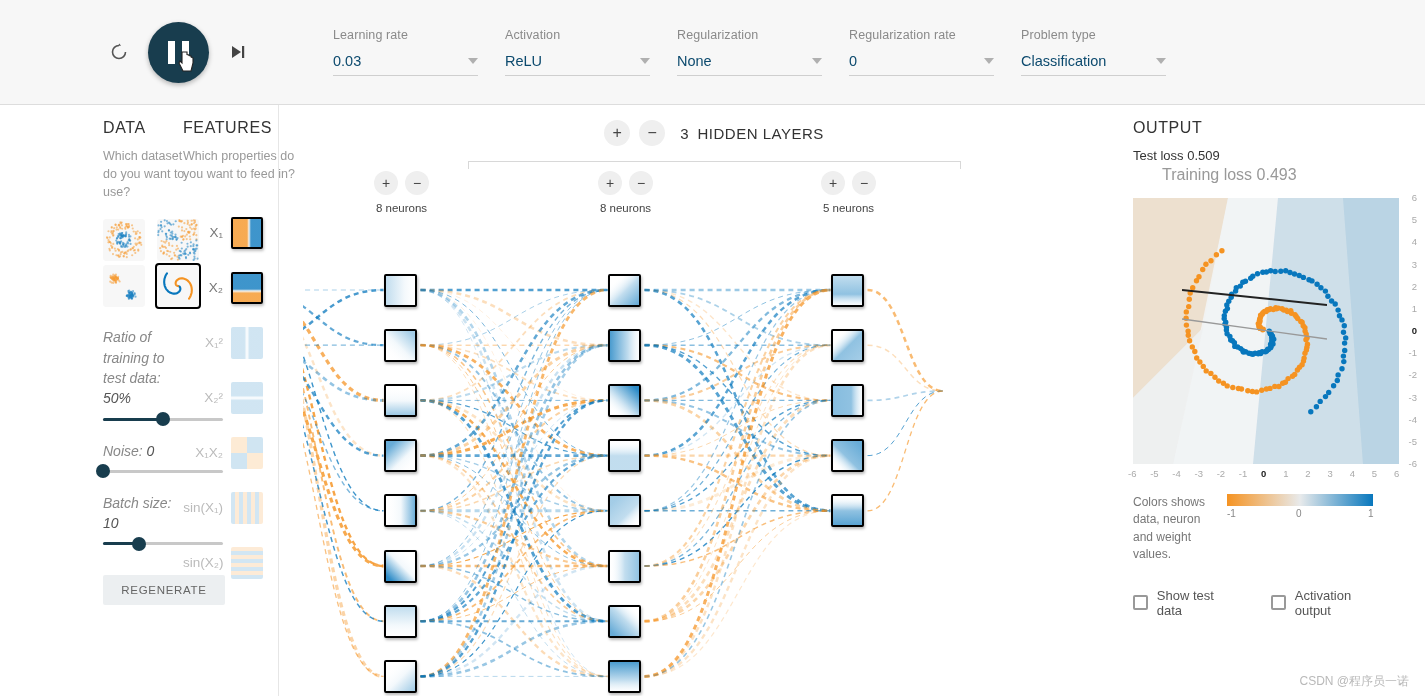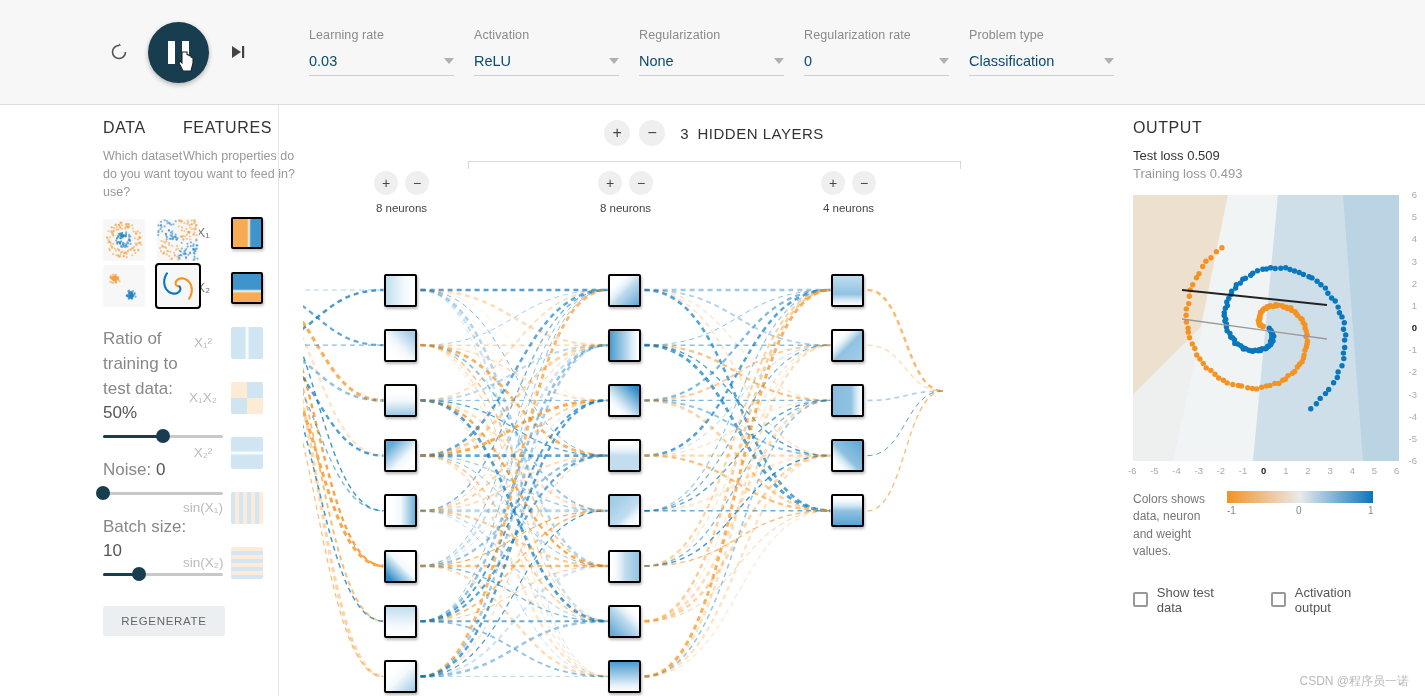--- a/index.html
+++ b/index.html
@@ -26,21 +26,21 @@
     cursor:pointer; box-shadow:0 2px 5px rgba(0,0,0,.28); position:relative;
   }
   .pause-bars { display:flex; gap:7px; }
   .pause-bars i { display:block; width:7px; height:23px; background:#fff; }
   .cursor-hand {
     position:absolute; left:30px; top:28px; width:20px; height:24px; pointer-events:none;
   }
   .epoch-block { margin-left:62px; }
   .ctl-label { font-size:12.5px; color:#8a8a8a; font-weight:400; letter-spacing:.1px; }
   .epoch-val { font-size:26px; color:#555; font-weight:300; margin-top:7px; letter-spacing:.4px;}
-  .selects { display:flex; margin-left:56px; gap:20px; }
+  .selects { display:flex; margin-left:80px; gap:27px; }
   .sel-group { width:145px; }
   .sel-box {
     margin-top:11px; border-bottom:1px solid #cfcfcf;
     display:flex; align-items:center; justify-content:space-between;
     padding-bottom:6px; cursor:pointer;
   }
   .sel-val { font-size:14.5px; color:#0c4a6e; }
   .caret { width:0;height:0;border-left:5px solid transparent;border-right:5px solid transparent;border-top:6px solid #b0b0b0; }
 
   
@@ -52,40 +52,40 @@
   
   .data-col { width:190px; padding-left:103px; padding-right:0; }
   .thumbs { margin-top:18px; display:grid; grid-template-columns:46px 46px; gap:4px 8px; }
   .thumb {
     width:42px;height:42px;border-radius:3px;position:relative;overflow:hidden;cursor:pointer;
     background:#f7f7f7;
   }
   .thumb.sel { outline:2px solid #000; border-radius:2px; }
   .thumb svg { display:block; }
   .slider-wrap { margin-top:20px; }
-  .slider-label { font-size:17px; color:#888; line-height:1.45; }
+  .slider-label { font-size:14px; color:#888; line-height:1.45;font-style:italic; }
   .slider-label b { color:#555; font-weight:400; }
   .track {
     margin-top:9px; height:3px; background:#c8c8c8; border-radius:2px; position:relative; width:120px; cursor:pointer;
   }
   .track .fill { position:absolute;left:0;top:0;height:3px;background:#183D4E;border-radius:2px; }
   .track .knob {
     position:absolute; top:-5.5px; width:14px;height:14px;border-radius:50%;background:#183D4E;
     transform:translateX(-7px);
   }
   .regen {
     margin-top:30px; width:122px; height:30px; background:#eceff1; color:#666;
     border:none; font-size:11.5px; letter-spacing:.7px; cursor:pointer; border-radius:2px;
   }
 
   
   .feat-col { width:115px; padding-left:0; margin-left:-7px; }
   .feat-list { margin-top:22px; }
   .feat-row { display:flex; align-items:center; height:55px; }
-  .feat-label { width:48px; text-align:center; padding-right:8px; font-size:13.5px; color:#777; white-space:nowrap;}
+  .feat-label { width:48px; text-align:right; padding-right:8px; font-size:13.5px; color:#777; white-space:nowrap;}
   .feat-label.dim { color:#bbb; }
   .fnode {
     width:32px;height:32px;border-radius:2px;overflow:hidden;position:relative;cursor:pointer;
   }
   .fnode.on { border:2px solid #000; box-shadow:1px 2px 3px rgba(0,0,0,.25); }
   .fnode.off { opacity:.45; }
 
   
   .net-col { position:relative; flex:1; margin-left:5px; }
   .layers-hdr { display:flex; align-items:center; justify-content:center; gap:9px; height:28px; }
@@ -112,21 +112,21 @@
   }
   .node .cap {
     position:absolute; right:-8px; top:10px; width:0;height:0;
     border-top:6px solid transparent;border-bottom:6px solid transparent;border-left:7px solid #000;
   }
 
   
   .out-col { width:300px; padding-left:8px; padding-right:36px; }
   .loss-txt { margin-top:11px; }
   .loss-test { font-size:13px; color:#333; }
-  .loss-train { font-size:13px; color:#999; margin-top:3px; }
+  .loss-train { font-size:16px; color:#999; margin-top:3px;margin-left:29px; }
   .loss-chart { position:absolute; left:1182px; top:178px; width:145px; height:62px; }
   .heat {
     margin-top:14px; width:266px; height:266px; position:relative; background:#eceff1;
   }
   .axis-lbl { position:absolute; font-size:9.5px; color:#aaa; }
   .axis-lbl.zero { color:#222; font-weight:bold; }
   .legend-row { display:flex; gap:14px; margin-top:30px; align-items:flex-start; }
   .legend-txt { font-size:12px; color:#777; line-height:1.45; width:80px; }
   .grad-wrap { width:146px; }
   .grad {
@@ -794,43 +794,43 @@
                   <stop offset="58%" stop-color="#0877bd"></stop>
                   <stop offset="1" stop-color="#0877bd"></stop>
                 </linearGradient>
               </defs>
       <rect width="32" height="32" fill="url(#gx3)" opacity=".42"></rect>
             </svg>
        
      </div>
         </div>
         <div class="feat-row">
-          <div class="feat-label dim">X₁X₂</div>
-     <div class="fnode off"><svg width="32" height="32" viewBox="0 0 32 32">
-      <rect x="0" y="0" width="16" height="16" fill="#f59322" opacity=".42"></rect>
-      <rect x="16" y="0" width="16" height="16" fill="#0877bd" opacity=".42"></rect>
-      <rect x="0" y="16" width="16" height="16" fill="#0877bd" opacity=".42"></rect>
-      <rect x="16" y="16" width="16" height="16" fill="#f59322" opacity=".42"></rect>
-            </svg>
-       
-     </div>
-        </div>
-        <div class="feat-row">
           <div class="feat-label dim">X₂²</div>
      <div class="fnode off"><svg width="32" height="32" viewBox="0 0 32 32">
       <defs>
                 <linearGradient id="gx4" x1="0" y1="0" x2="0" y2="1">
       <stop offset="0" stop-color="#0877bd"></stop>
                   <stop offset="42%" stop-color="#0877bd"></stop>
                   <stop offset="50%" stop-color="#fff"></stop>
                   <stop offset="58%" stop-color="#0877bd"></stop>
                   <stop offset="1" stop-color="#0877bd"></stop>
                 </linearGradient>
               </defs>
       <rect width="32" height="32" fill="url(#gx4)" opacity=".42"></rect>
+            </svg>
+       
+     </div>
+        </div>
+        <div class="feat-row">
+          <div class="feat-label dim">X₁X₂</div>
+     <div class="fnode off"><svg width="32" height="32" viewBox="0 0 32 32">
+      <rect x="0" y="0" width="16" height="16" fill="#f59322" opacity=".42"></rect>
+      <rect x="16" y="0" width="16" height="16" fill="#0877bd" opacity=".42"></rect>
+      <rect x="0" y="16" width="16" height="16" fill="#0877bd" opacity=".42"></rect>
+      <rect x="16" y="16" width="16" height="16" fill="#f59322" opacity=".42"></rect>
             </svg>
        
      </div>
         </div>
         <div class="feat-row">
           <div class="feat-label dim">sin(X₁)</div>
      <div class="fnode off"><svg width="32" height="32" viewBox="0 0 32 32">
               <rect x="0" y="0" width="4" height="32" fill="#0877bd" opacity=".40"></rect>
               <rect x="4" y="0" width="4" height="32" fill="#f59322" opacity=".40"></rect>
               <rect x="8" y="0" width="4" height="32" fill="#0877bd" opacity=".40"></rect>
@@ -882,21 +882,21 @@
       <button class="rbtn">+</button>
       <button class="rbtn">−</button>
     </div>
     <div class="neuron-count">8 neurons</div>
         </div>
         <div class="layer-ctl" style="left: 518px;">
           <div class="btns">
       <button class="rbtn">+</button>
       <button class="rbtn">−</button>
     </div>
-    <div class="neuron-count">4 neurons</div>
+    <div class="neuron-count">5 neurons</div>
         </div>
       </div>
     <div class="canvas-area">
       <svg id="links" width="100%" height="100%" style="position:absolute;top:0;left:0">
           <path d="M-52 79 C 14.25 79, 14.25 79, 80.5 79" fill="none" stroke="#0877bd" stroke-width="1.1" opacity="0.34" stroke-dasharray="5 4"></path>
           <path d="M-52 79 C 14.25 79, 14.25 134.2, 80.5 134.2" fill="none" stroke="#0877bd" stroke-width="2.2" opacity="0.64" stroke-dasharray="5 4"></path>
           <path d="M-52 79 C 14.25 79, 14.25 189.4, 80.5 189.4" fill="none" stroke="#f59322" stroke-width="3.2" opacity="0.73" stroke-dasharray="5 4"></path>
           <path d="M-52 79 C 14.25 79, 14.25 244.60000000000002, 80.5 244.60000000000002" fill="none" stroke="#f59322" stroke-width="2.4" opacity="0.25" stroke-dasharray="5 4"></path>
           <path d="M-52 79 C 14.25 79, 14.25 299.8, 80.5 299.8" fill="none" stroke="#0877bd" stroke-width="1.4" opacity="0.78" stroke-dasharray="5 4"></path>
           <path d="M-52 79 C 14.25 79, 14.25 355, 80.5 355" fill="none" stroke="#f59322" stroke-width="2.4" opacity="0.83" stroke-dasharray="5 4"></path>

